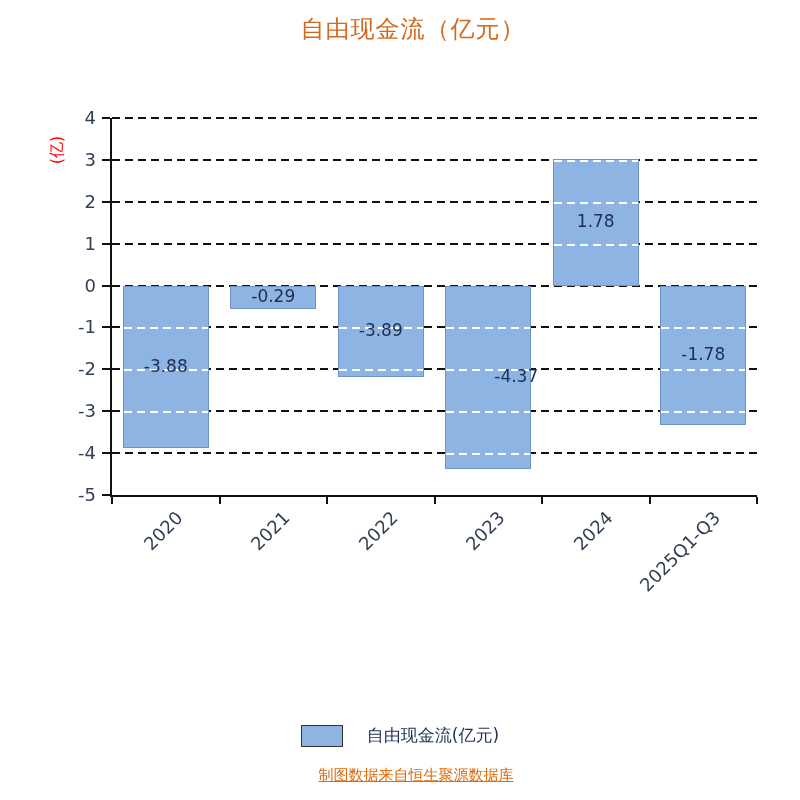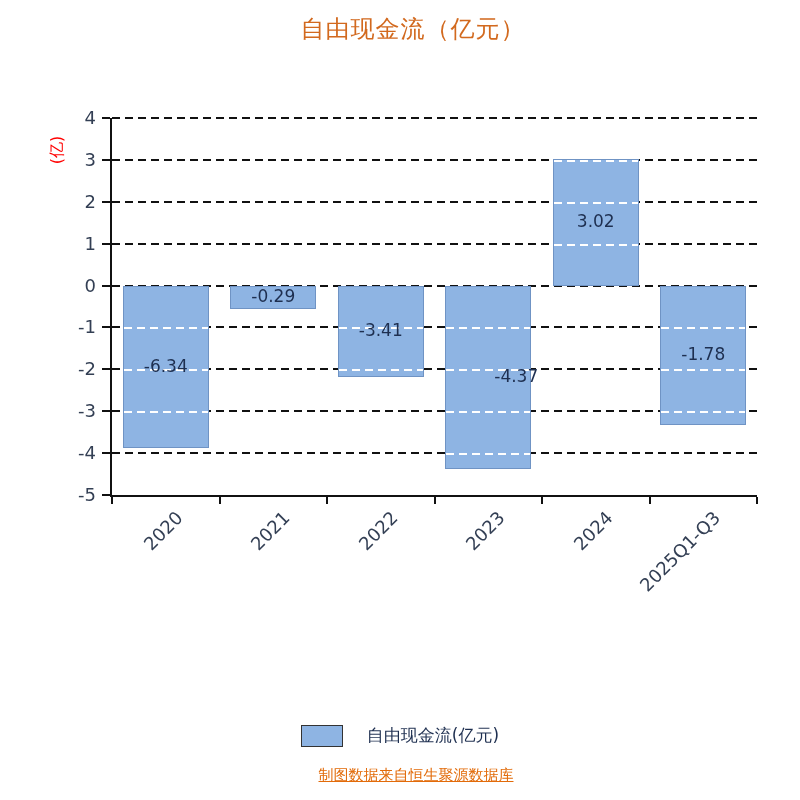--- a/index.html
+++ b/index.html
@@ -72,53 +72,53 @@
       <div class="xtick" style="left: 214px; top: 379px;"></div>
       <div class="xtick" style="left: 321.5px; top: 379px;"></div>
       <div class="xtick" style="left: 429px; top: 379px;"></div>
       <div class="xtick" style="left: 536.5px; top: 379px;"></div>
       <div class="xtick" style="left: 644px; top: 379px;"></div>
       <div class="bar" style="left: 10.75px; top: 167.556px; width: 86px; height: 162.529px;">
         <div class="bar-grid" style="top: 124.667px;"></div>
         <div class="bar-grid" style="top: 82.7778px;"></div>
         <div class="bar-grid" style="top: 40.8889px;"></div>
       </div>
-      <div class="value-label" style="left: 3.75px; top: 237.82px; width: 100px;">-6.34</div>
+      <div class="value-label" style="left: 3.75px; top: 237.82px; width: 100px;">-3.88</div>
       <div class="xlabel-anchor" style="left: 59.75px; top: 389px;">
         <span class="xlabel">2020</span>
       </div>
       <div class="bar" style="left: 118.25px; top: 167.556px; width: 86px; height: 23.4578px;"></div>
       <div class="value-label" style="left: 111.25px; top: 168.284px; width: 100px;">-0.29</div>
       <div class="xlabel-anchor" style="left: 167.25px; top: 389px;">
         <span class="xlabel">2021</span>
       </div>
       <div class="bar" style="left: 225.75px; top: 167.556px; width: 86px; height: 91.3178px;">
         <div class="bar-grid" style="top: 82.7778px;"></div>
         <div class="bar-grid" style="top: 40.8889px;"></div>
       </div>
-      <div class="value-label" style="left: 218.75px; top: 202.214px; width: 100px;">-3.41</div>
+      <div class="value-label" style="left: 218.75px; top: 202.214px; width: 100px;">-3.89</div>
       <div class="xlabel-anchor" style="left: 274.75px; top: 389px;">
         <span class="xlabel">2022</span>
       </div>
       <div class="bar" style="left: 333.25px; top: 167.556px; width: 86px; height: 183.054px;">
         <div class="bar-grid" style="top: 166.556px;"></div>
         <div class="bar-grid" style="top: 124.667px;"></div>
         <div class="bar-grid" style="top: 82.7778px;"></div>
         <div class="bar-grid" style="top: 40.8889px;"></div>
       </div>
       <div class="value-label" style="left: 326.25px; top: 248.083px; width: 100px; text-align: right;">-4.37</div>
       <div class="xlabel-anchor" style="left: 382.25px; top: 389px;">
         <span class="xlabel">2023</span>
       </div>
       <div class="bar" style="left: 440.75px; top: 41.0511px; width: 86px; height: 126.504px;">
         <div class="bar-grid" style="top: 83.6156px;"></div>
         <div class="bar-grid" style="top: 41.7267px;"></div>
         <div class="bar-grid" style="top: -0.162222px;"></div>
       </div>
-      <div class="value-label" style="left: 433.75px; top: 93.3033px; width: 100px;">3.02</div>
+      <div class="value-label" style="left: 433.75px; top: 93.3033px; width: 100px;">1.78</div>
       <div class="xlabel-anchor" style="left: 489.75px; top: 389px;">
         <span class="xlabel">2024</span>
       </div>
       <div class="bar" style="left: 548.25px; top: 167.556px; width: 86px; height: 139.071px;">
         <div class="bar-grid" style="top: 124.667px;"></div>
         <div class="bar-grid" style="top: 82.7778px;"></div>
         <div class="bar-grid" style="top: 40.8889px;"></div>
       </div>
       <div class="value-label" style="left: 541.25px; top: 226.091px; width: 100px;">-1.78</div>
       <div class="xlabel-anchor" style="left: 597.25px; top: 389px;">

